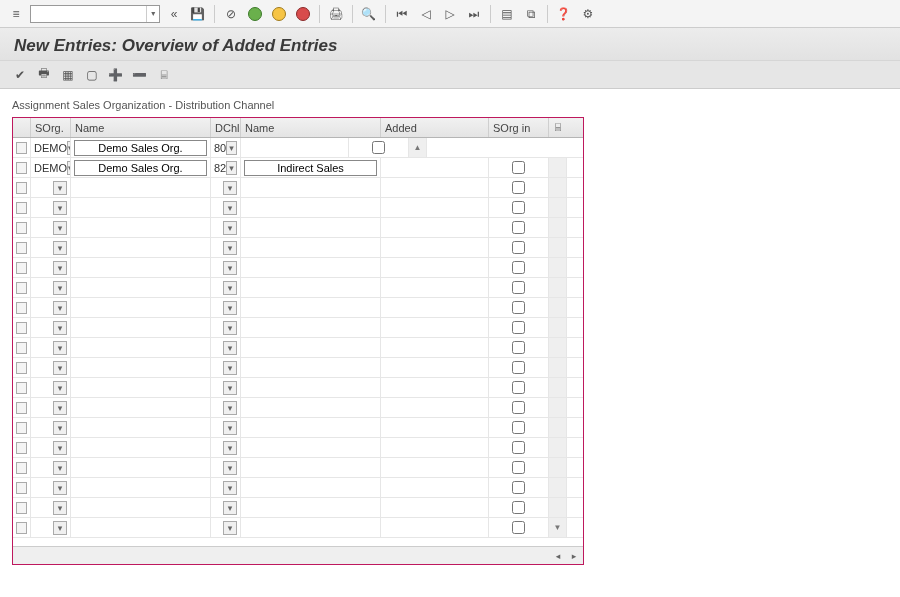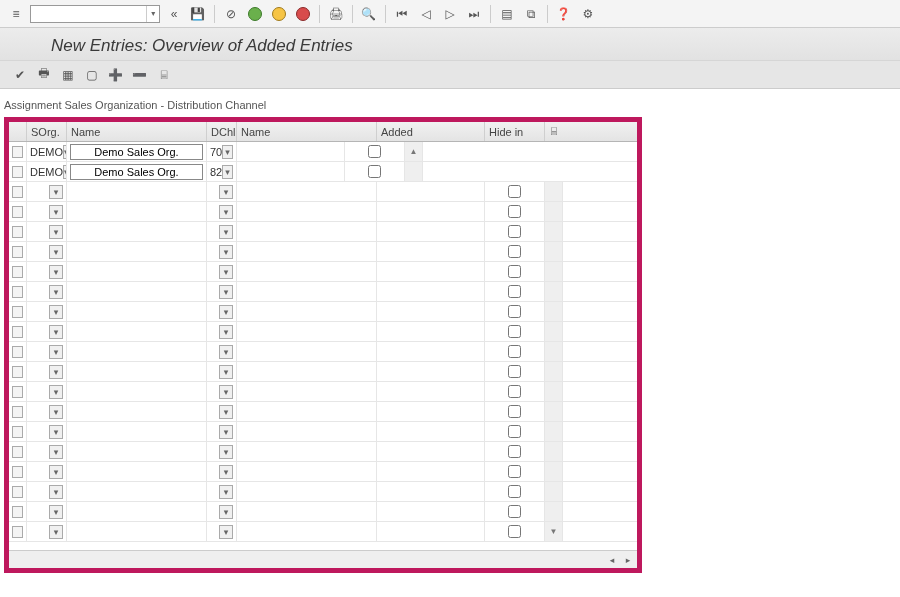--- a/index.html
+++ b/index.html
@@ -45,38 +45,38 @@
   .dot-yellow{width:14px;height:14px;border-radius:50%;background:#f6c445;border:1px solid #a07a1d;}
   .dot-red{width:14px;height:14px;border-radius:50%;background:#d84c4c;border:1px solid #8a2a2a;}
 
   
   .title-bar{
     padding:8px 14px 4px 14px;
     border-bottom:1px solid #d6d6d6;
     background:linear-gradient(#ececec,#e2e2e2);
   }
   .title-text{
-    font-size:17px;font-style:italic;font-weight:normal;color:#3a3a3a;margin-left:37px;
+    font-size:17px;font-style:italic;font-weight:bold;color:#3a3a3a;
   }
 
   
   .app-toolbar{
     height:28px;display:flex;align-items:center;gap:4px;
     padding:2px 10px;
     background:#e6e6e6;border-bottom:1px solid #ccc;
   }
 
   
-  .content{padding:10px 4px;}
+  .content{padding:10px 12px;}
   .section-label{
     font-size:11px;color:#555;margin-bottom:6px;
   }
   .grid-wrap{
-    width:638px;
-    border:5px solid #be185d;
+    width:572px;
+    border:1px solid #be185d;
     background:#fff;
     position:relative;
   }
   .grid-header{
     display:flex;height:20px;
     background:linear-gradient(#f1f1f1,#e4e4e4);
     border-bottom:1px solid #b5b5b5;
     font-size:11px;color:#444;
   }
   .gh-cell{
@@ -235,38 +235,38 @@
 
   <div class="grid-wrap">
 
     <div class="grid-header">
       <div class="gh-cell col-sel"></div>
       <div class="gh-cell col-sorg">SOrg.</div>
       <div class="gh-cell col-name1">Name</div>
       <div class="gh-cell col-dchl">DChl</div>
       <div class="gh-cell col-name2">Name</div>
       <div class="gh-cell col-status">Added</div>
-      <div class="gh-cell col-hide">Hide in</div>
+      <div class="gh-cell col-hide">SOrg in</div>
       <div class="gh-cell col-cfg">⌸</div>
     </div>
 
     <div class="grid-body" id="grid-body">
         <div class="grid-row">
           <div class="gc col-sel">
             <div style="width: 12px; height: 12px; border: 1px solid rgb(170, 170, 170); background: rgb(244, 244, 244);"></div>
           </div>
           <div class="gc col-sorg">
             <span class="code-text">DEMO</span>
             <div class="f4-icon">▾</div>
           </div>
           <div class="gc col-name1 boxed">
             <input class="cell-input" value="Demo Sales Org." style="">
           </div>
           <div class="gc col-dchl">
-            <span class="code-text">70</span>
+            <span class="code-text">80</span>
             <div class="f4-icon">▾</div>
           </div>
           <div class="gc col-status">
             <span></span>
           </div>
           <div class="gc col-hide chk-cell">
             <input type="checkbox" style="">
           </div>
           <div class="gc col-cfg scroll-col">
             <span class="scroll-caret-up">▲</span>
@@ -279,20 +279,23 @@
           <div class="gc col-sorg">
             <span class="code-text">DEMO</span>
             <div class="f4-icon">▾</div>
           </div>
           <div class="gc col-name1 boxed">
             <input class="cell-input" value="Demo Sales Org." style="">
           </div>
           <div class="gc col-dchl">
             <span class="code-text">82</span>
             <div class="f4-icon">▾</div>
+          </div>
+          <div class="gc col-name2 boxed">
+            <input class="cell-input" value="Indirect Sales" style="">
           </div>
           <div class="gc col-status">
             <span></span>
           </div>
           <div class="gc col-hide chk-cell">
             <input type="checkbox" style="">
           </div>
           <div class="gc col-cfg scroll-col"></div>
         </div>
         <div class="grid-row">

